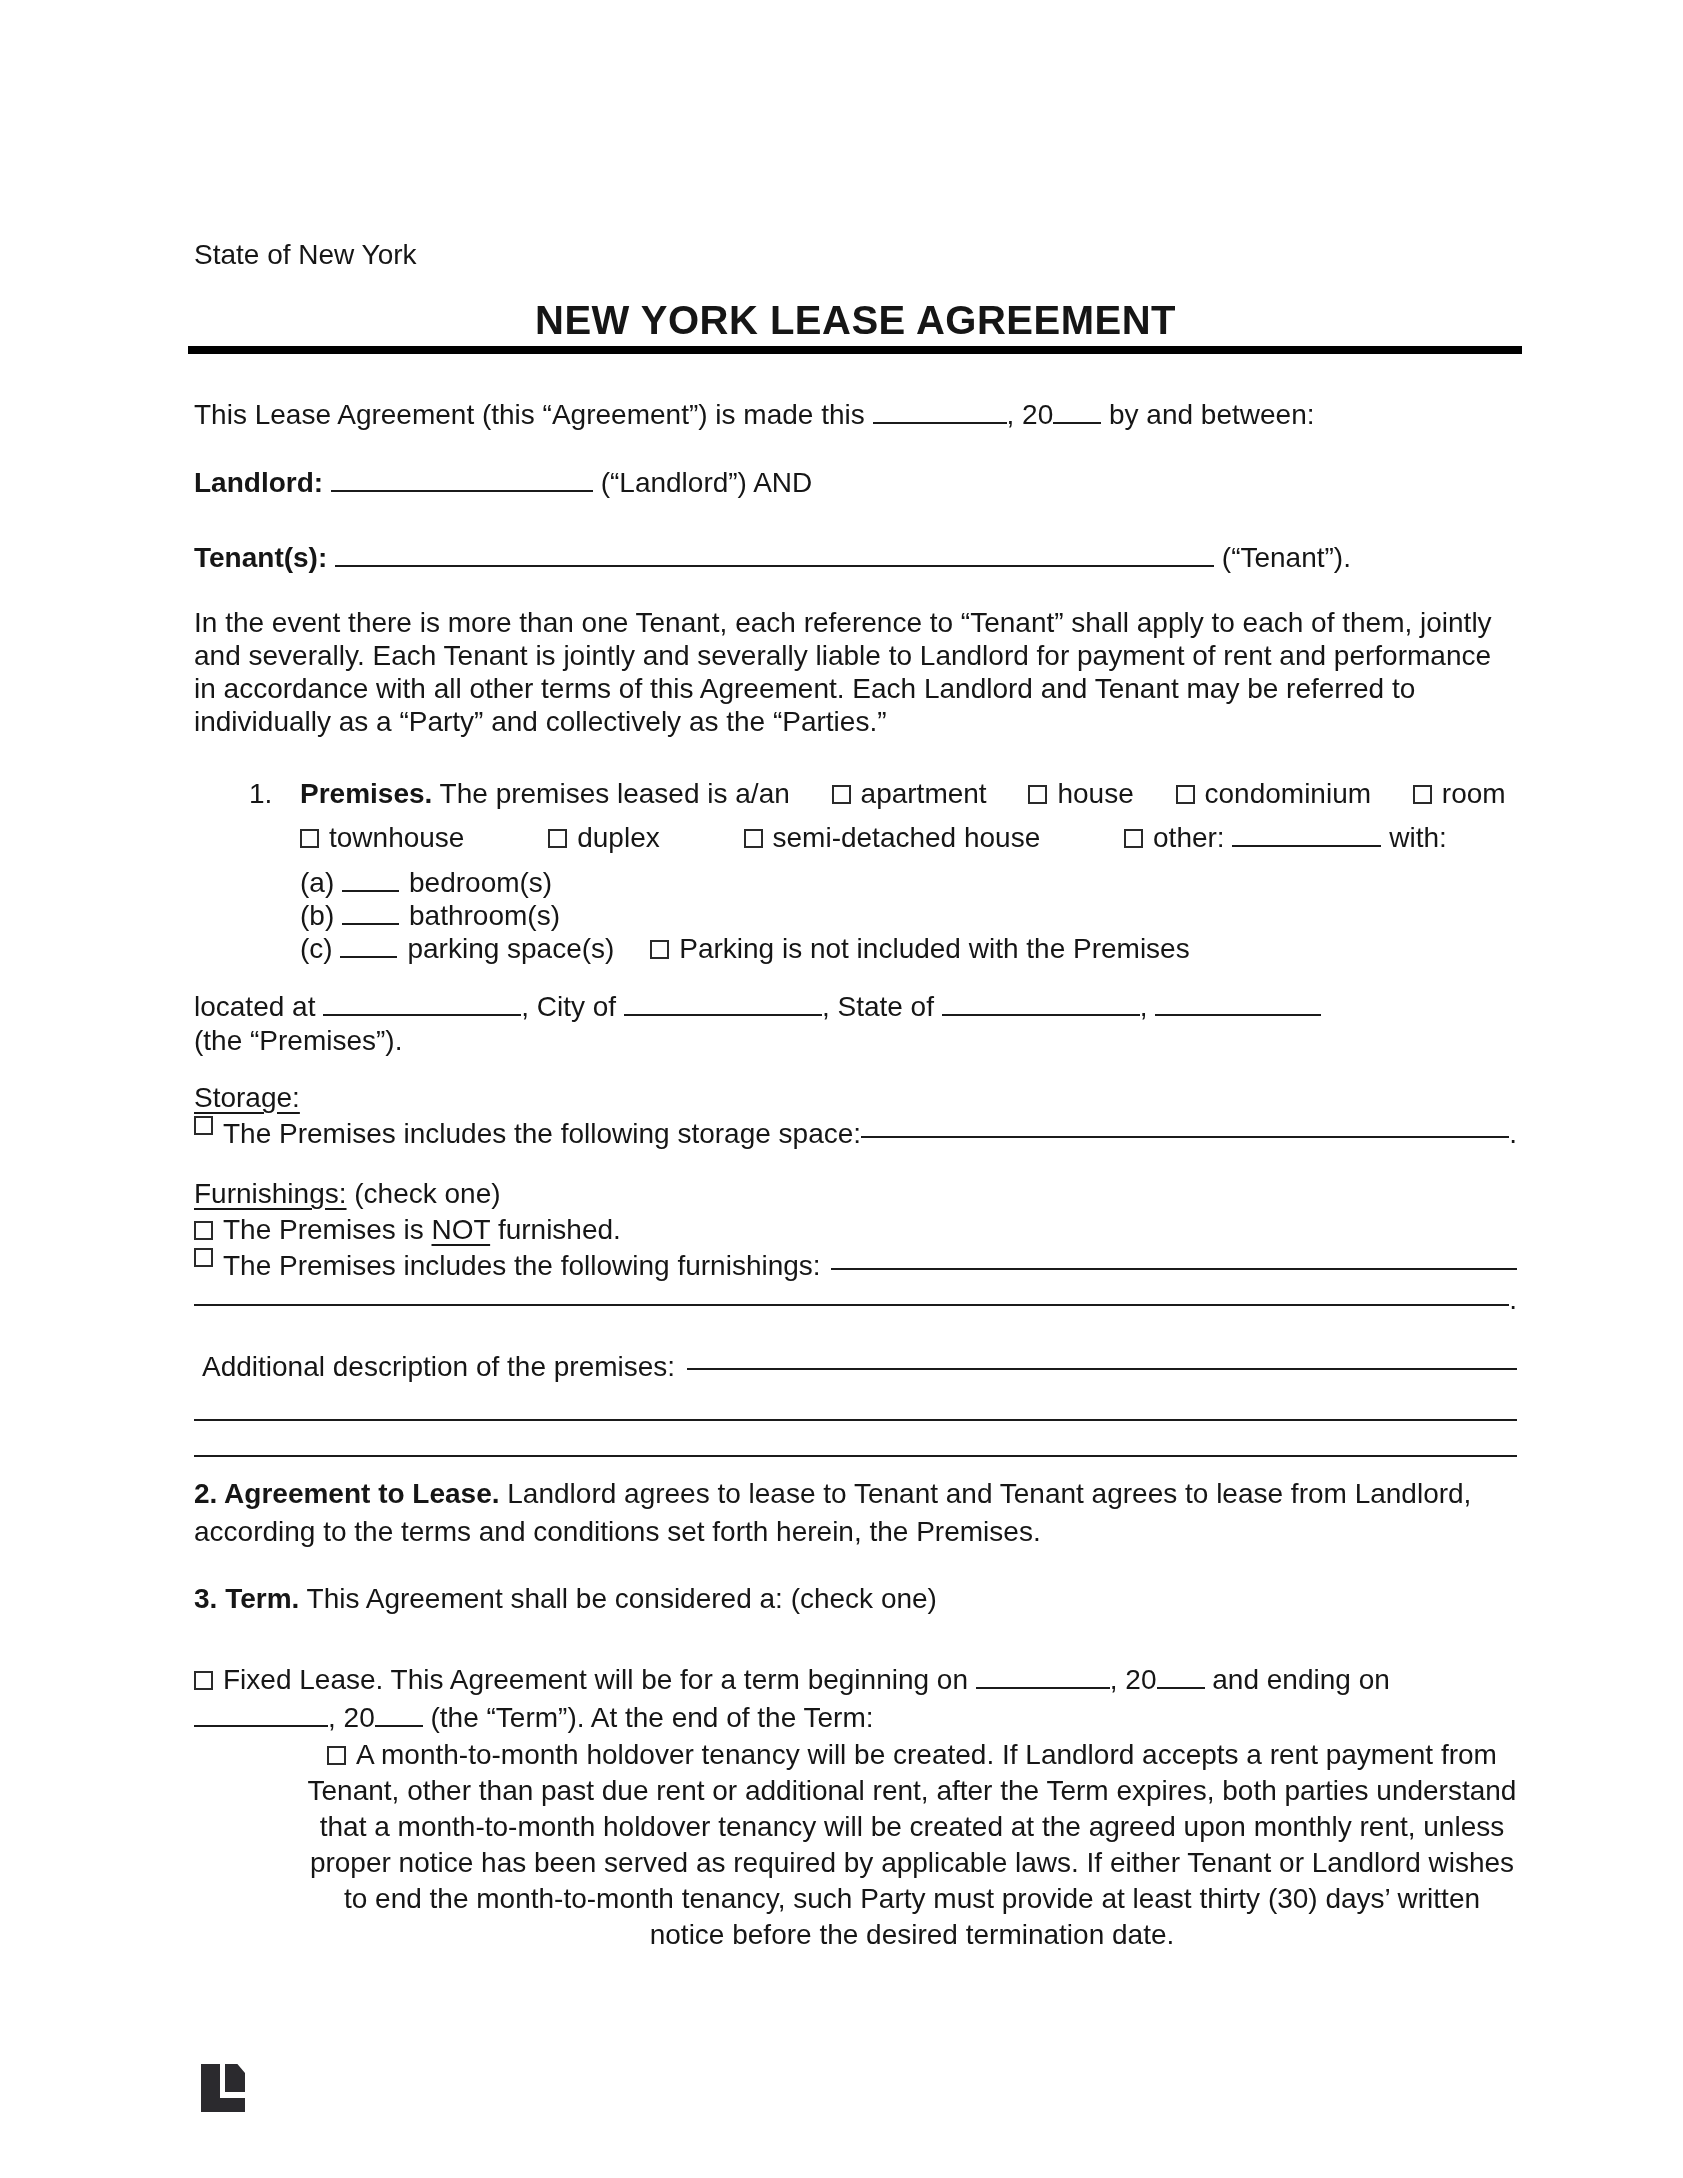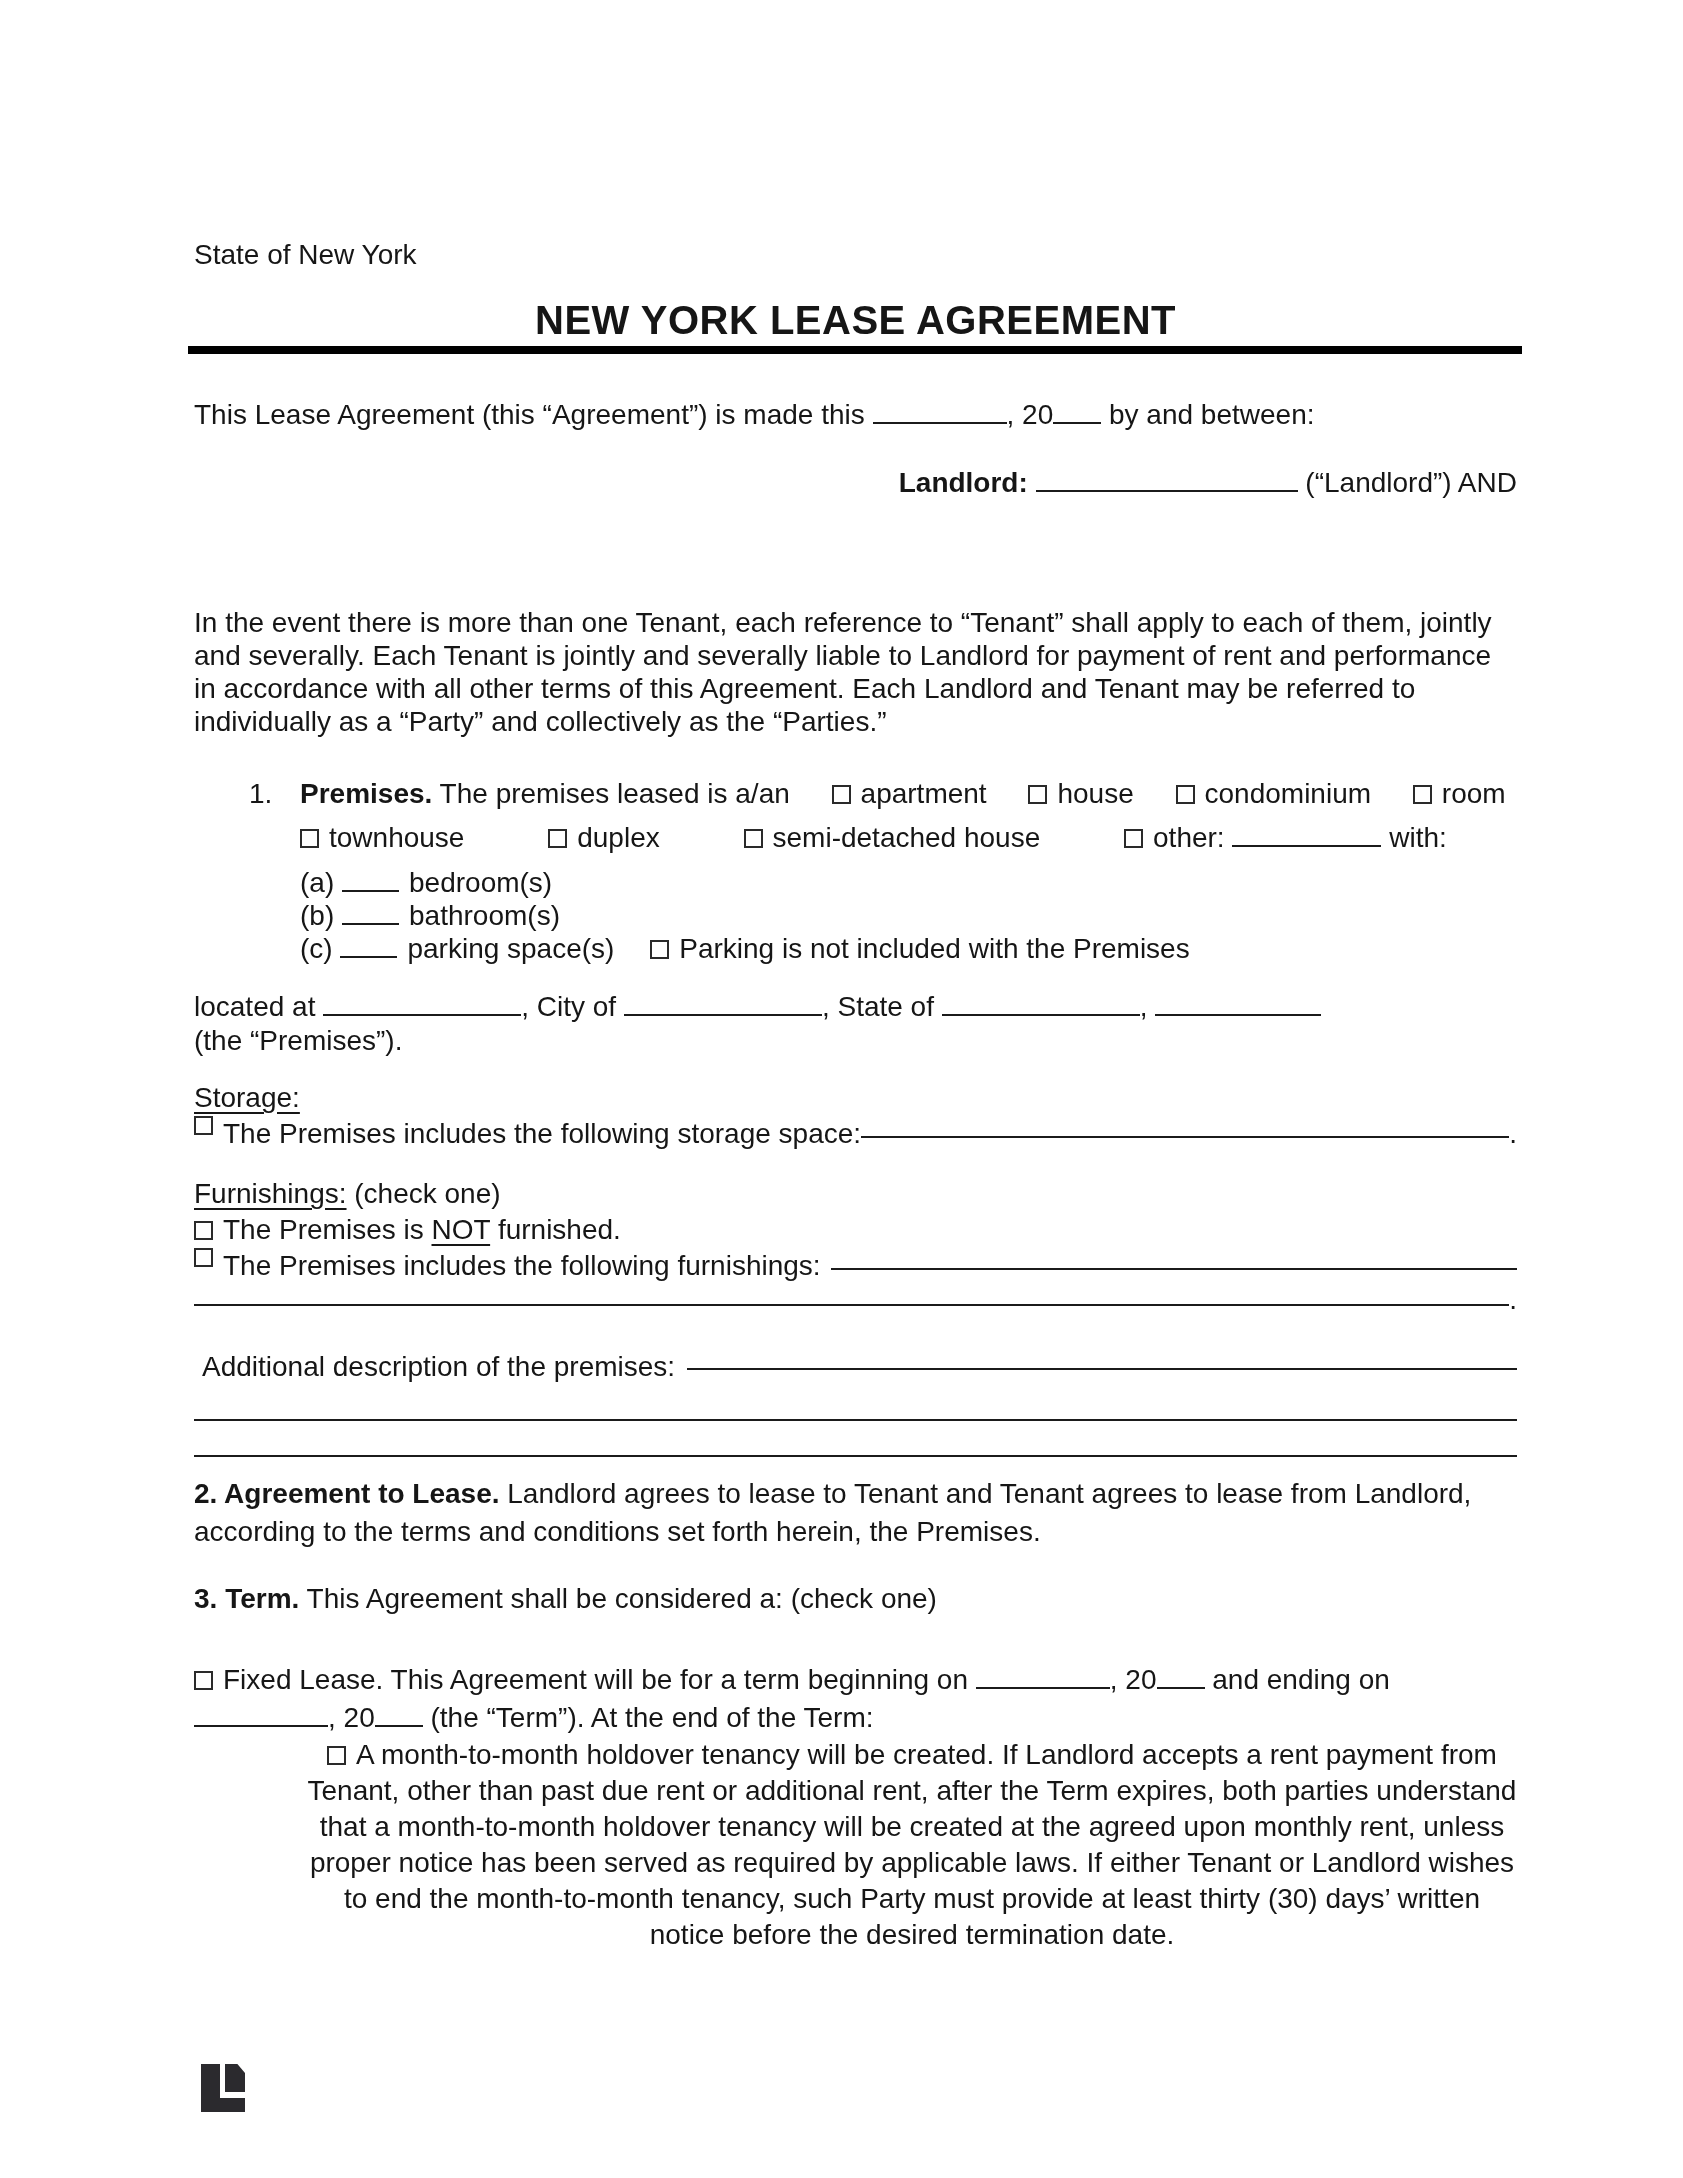--- a/index.html
+++ b/index.html
@@ -70,26 +70,31 @@
   <div class="abs lh34" style="top:238px;">State of New York</div>
   <div class="abs center title" style="top:295px;line-height:51px;">NEW YORK LEASE AGREEMENT</div>
   <div class="rule" style="top:346px;"></div>
 
   <div class="abs lh34 nowrap" style="top:398px;">
     <span>This Lease Agreement (this “Agreement”) is made this</span>
     <span class="blank bl-date"></span><span>, 20</span><span class="blank bl-yr"></span>
     <span>by and between:</span>
   </div>
 
-  <div class="abs lh36 nowrap" style="top:465px;text-align:right;">
+  <div class="abs lh36 nowrap" style="top:465px;">
     <span class="b">Landlord:</span>
     <span class="blank bl-landlord"></span>
     <span>(“Landlord”) AND</span>
   </div>
 
+  <div class="abs lh36 nowrap" style="top:540px;">
+    <span class="b">Tenant(s):</span>
+    <span class="blank bl-tenant"></span>
+    <span>(“Tenant”).</span>
+  </div>
 
   <div class="abs lh33" style="top:606px;">In the event there is more than one Tenant, each reference to “Tenant” shall apply to each of them, jointly and severally. Each Tenant is jointly and severally liable to Landlord for payment of rent and performance in accordance with all other terms of this Agreement. Each Landlord and Tenant may be referred to individually as a “Party” and collectively as the “Parties.”</div>
 
   <div class="abs" style="top:772px;">
     <div class="premises-body">
       <span class="premises-num lh44">1.</span>
       <div class="lh44 nowrap">
         <span class="b">Premises.</span>
         <span>The premises leased is a/an</span>
         <span class="opt1"><span class="cb mr"></span><span>apartment</span></span>

